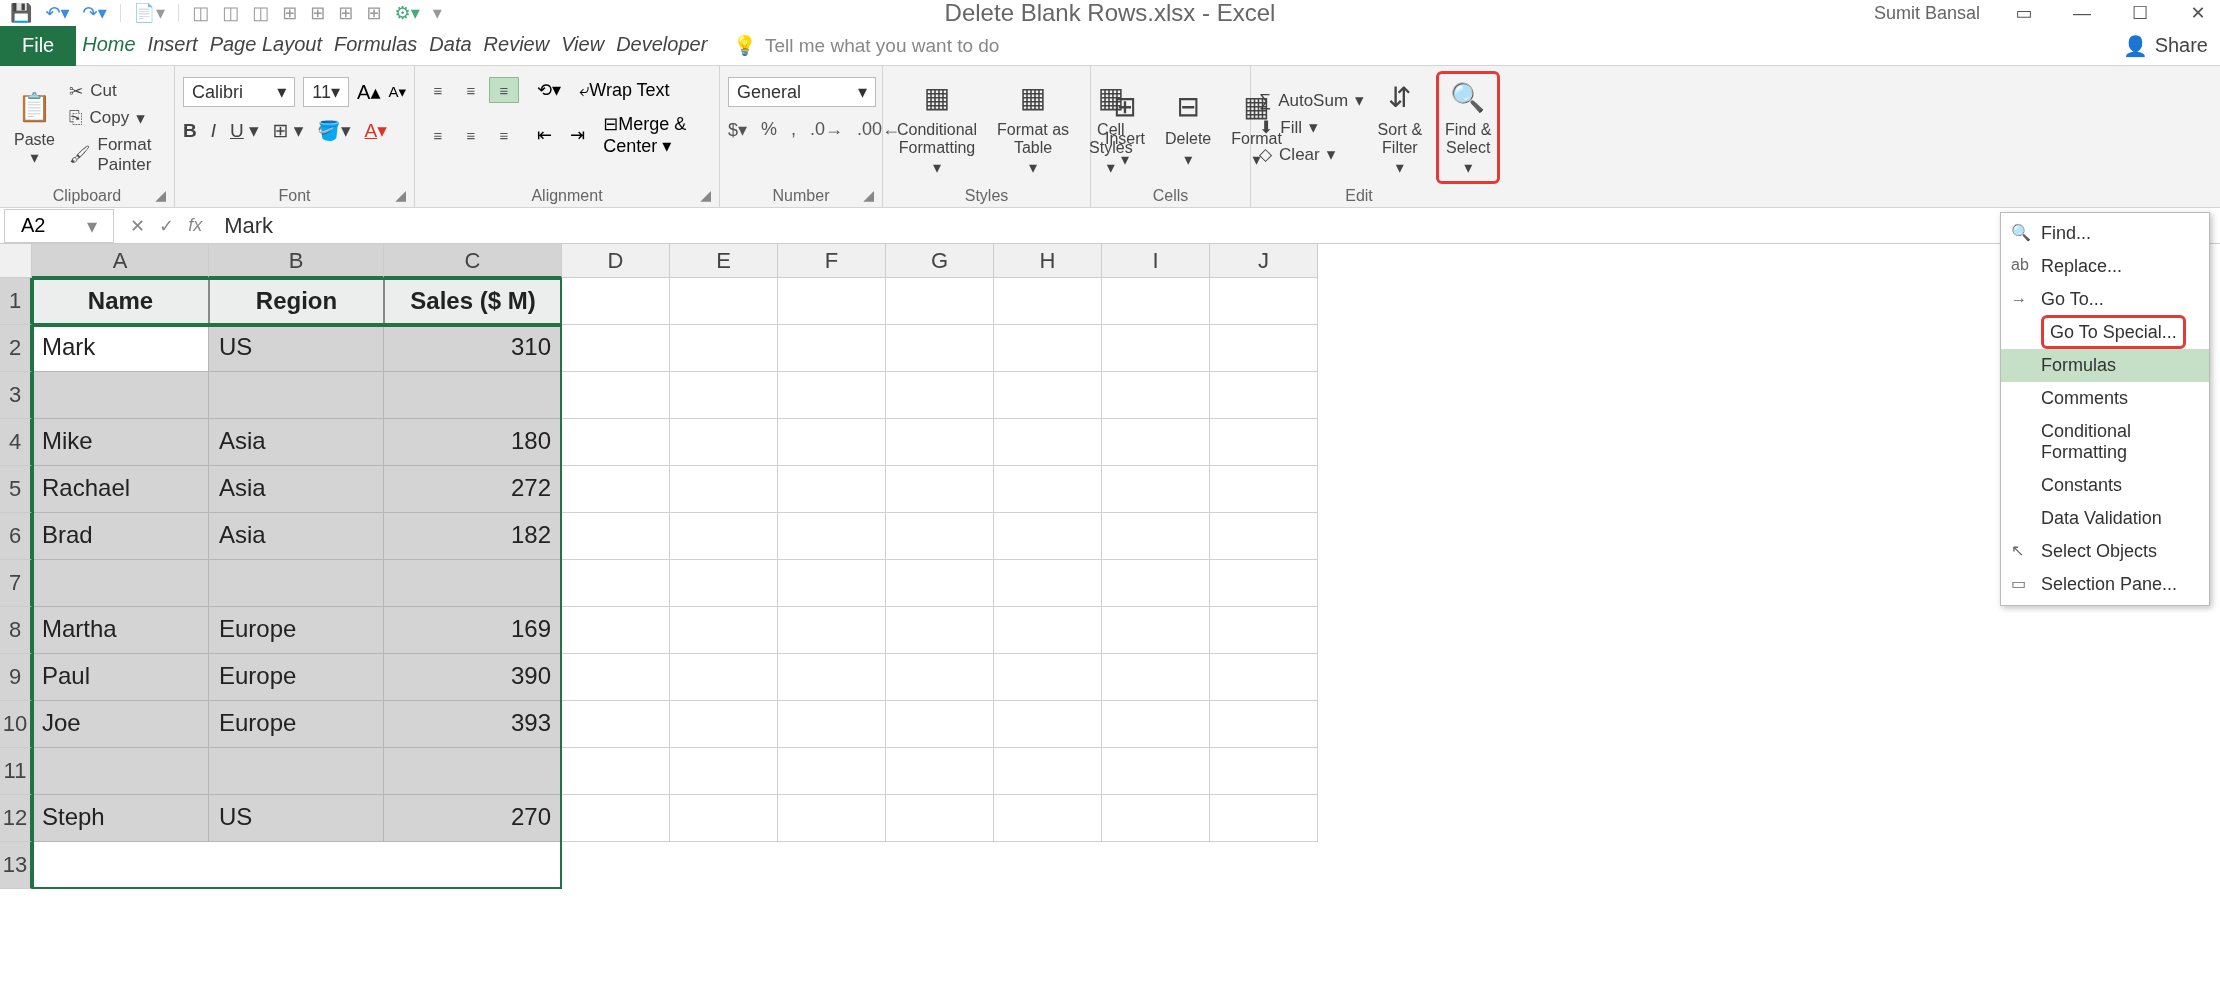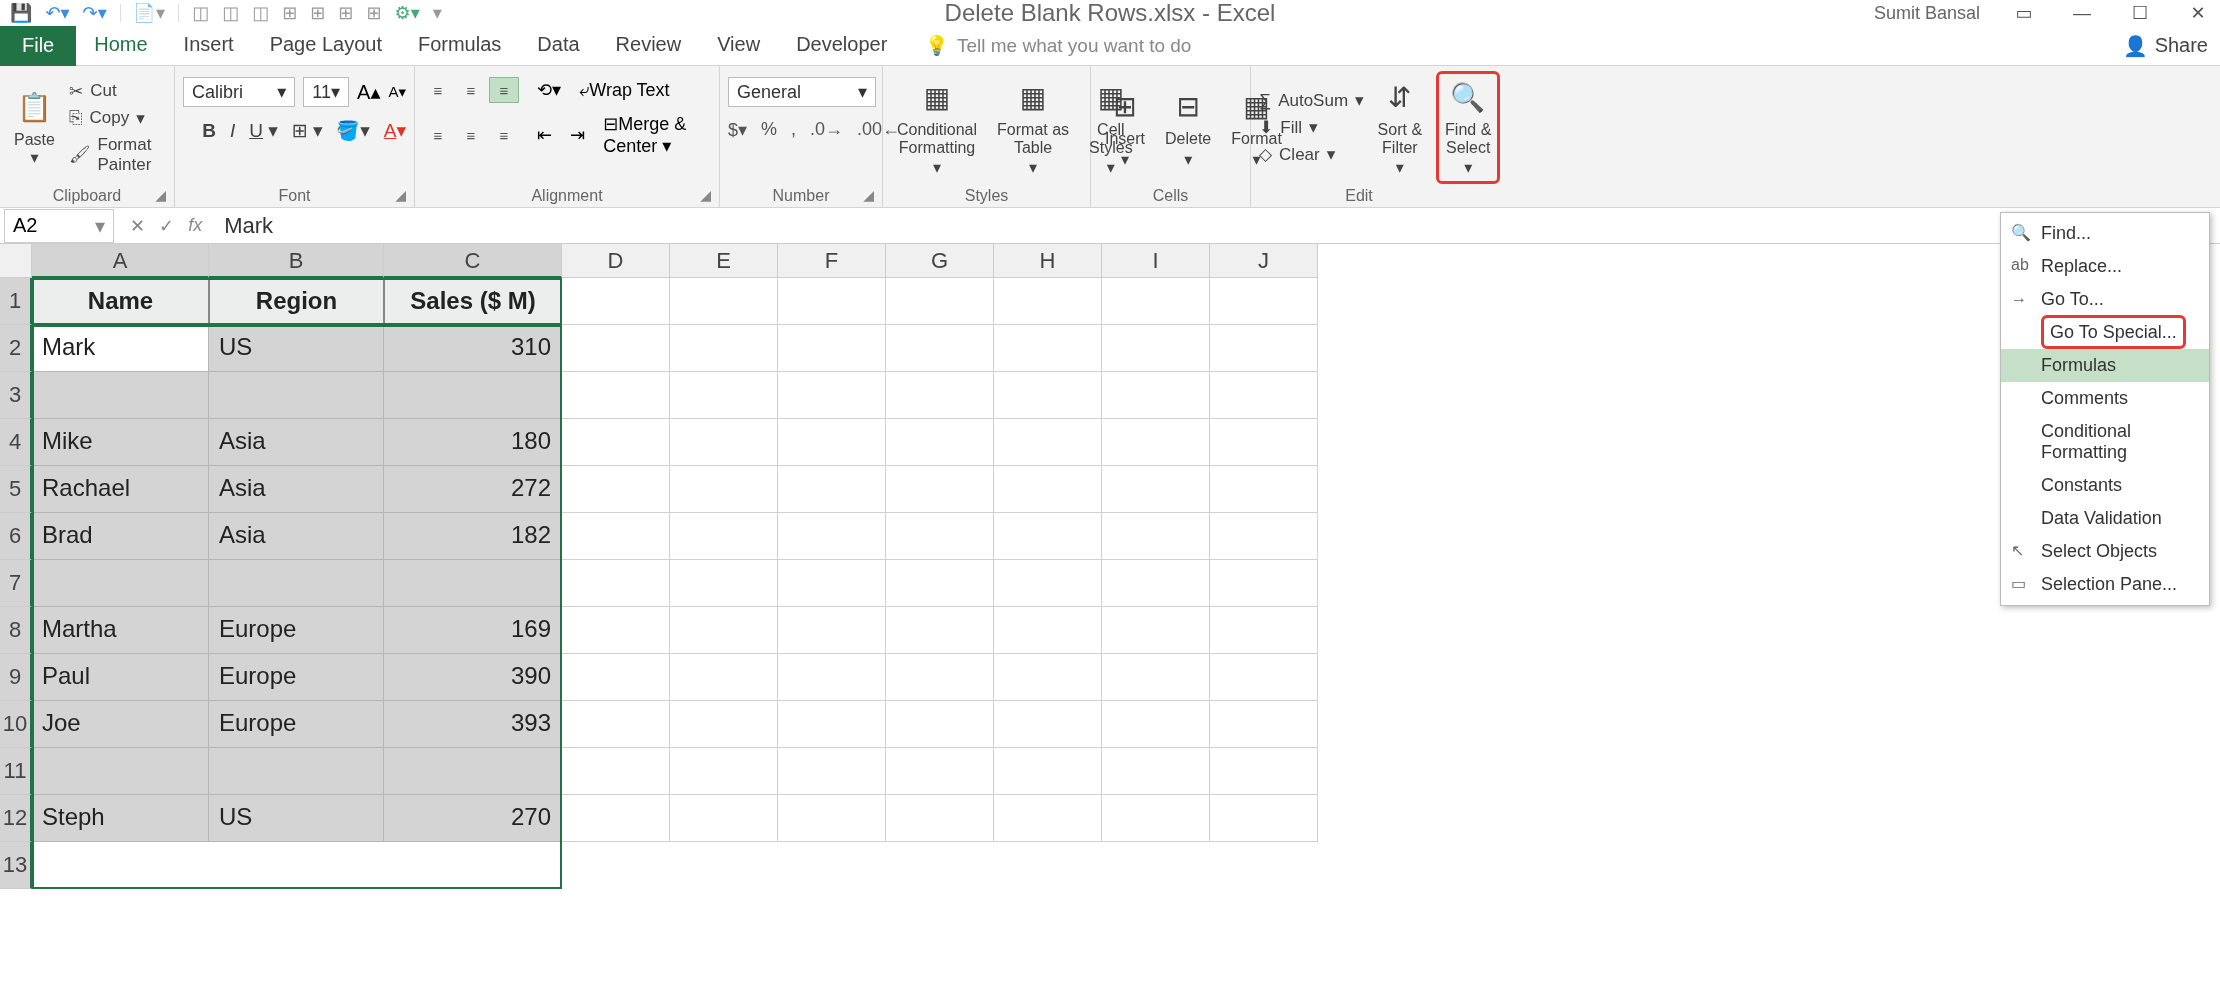--- a/index.html
+++ b/index.html
@@ -9,53 +9,53 @@
 .titlebar { height: 26px; background: #fff; display: flex; align-items: center; position: relative; }
 .qat { display: flex; align-items: center; gap: 13px; padding-left: 10px; color: #999; }
 .qat .sep { width: 1px; height: 18px; background: #ddd; }
 .doctitle { position: absolute; left: 50%; transform: translateX(-50%); color: #666; font-size: 24px; }
 .winright { position: absolute; right: 8px; display: flex; align-items: center; gap: 30px; color: #666; justify-content: center; }
 .winbtn { width: 28px; text-align: center; font-size: 18px; color: #555; }
 
 
 .ribbontabs { height: 40px; background: #fff; display: flex; align-items: center; border-bottom: 1px solid #d4d4d4; position: relative; }
 .ftab { background: #217346; color: #fff; padding: 10px 22px; font-size: 20px; height: 40px; display: flex; align-items: center; }
-.rtab { padding: 10px 18px; color: #444; font-size: 20px; }
+.rtab { padding: 10px 6px; color: #444; font-size: 20px; font-style: italic; }
 .rtab.active { border-bottom: 3px solid #217346; color: #217346; }
 .tellme { margin-left: 20px; color: #888; display: flex; align-items: center; gap: 8px; font-size: 19px; }
 .share { position: absolute; right: 12px; color: #444; display: flex; align-items: center; gap: 6px; font-size: 20px; }
 
 
 .ribbon { height: 142px; background: #f3f3f3; border-bottom: 1px solid #d4d4d4; display: flex; position: relative; }
 .group { border-right: 1px solid #d4d4d4; padding: 5px 8px 2px 8px; display: flex; flex-direction: column; justify-content: space-between; }
 .group .gbody { flex: 1; display: flex; align-items: center; gap: 8px; }
 .group .glabel { text-align: center; color: #666; font-size: 16px; padding-top: 3px; position: relative; }
 .glabel .dlaunch { position: absolute; right: 0; bottom: 2px; font-size: 14px; color: #888; }
 
 .bigbtn { display: flex; flex-direction: column; align-items: center; gap: 3px; padding: 2px 6px; color: #444; font-size: 16px; text-align: center; line-height: 1.1; }
 .bigbtn .bicon { width: 40px; height: 40px; display: flex; align-items: center; justify-content: center; font-size: 28px; }
 
 .stack3 { display: flex; flex-direction: column; gap: 6px; font-size: 17px; color: #444; }
 .stack3 .srow { display: flex; align-items: center; gap: 7px; }
-.fontrow { display: flex; align-items: center; gap: 8px; justify-content: flex-end; }
+.fontrow { display: flex; align-items: center; gap: 8px; }
 .combo { background: #fff; border: 1px solid #bbb; padding: 3px 8px; font-size: 18px; color: #333; display: flex; align-items: center; justify-content: space-between; }
 
 .alignbtns { display: flex; gap: 3px; }
 .abtn { width: 30px; height: 26px; border: 1px solid transparent; display: flex; align-items: center; justify-content: center; color: #555; font-size: 15px; }
 .abtn.sel { background: #c2e0c6; border-color: #8fb992; }
 
 .dropdown { position: absolute; top: 146px; right: 10px; width: 210px; background: #fff; border: 1px solid #bbb; box-shadow: 2px 2px 6px rgba(0,0,0,0.25); z-index: 100; padding: 4px 0; }
 .dditem { padding: 6px 10px 6px 40px; position: relative; font-size: 18px; color: #333; }
 .dditem.hover { background: #c5e0c6; }
 .dditem .ddicon { position: absolute; left: 10px; top: 6px; width: 22px; color: #666; font-size: 16px; }
 .redbox { border: 3px solid #e53935; border-radius: 6px; }
 
 
 .fbar { height: 36px; border-bottom: 1px solid #ccc; display: flex; align-items: center; background: #fff; }
-.namebox { width: 110px; border: 1px solid #ccc; margin: 2px 4px; padding: 4px 8px; font-size: 20px; display: flex; justify-content: space-between; align-items: center; }
+.namebox { width: 110px; border: 1px solid #ccc; margin: 2px 4px; padding: 4px 16px; font-size: 20px; display: flex; justify-content: space-between; align-items: center; }
 .fxbtns { display: flex; align-items: center; gap: 14px; padding: 0 12px; color: #888; }
 .fxinput { flex: 1; padding: 4px 10px; font-size: 22px; color: #333; }
 
 
 .gridwrap { display: flex; height: calc(100% - 244px); position: relative; }
 .selectall { width: 32px; height: 34px; border-right: 1px solid #ccc; border-bottom: 1px solid #ccc; background: #f0f0f0; }
 .colheads { display: flex; }
 .ch { height: 34px; border-right: 1px solid #ccc; border-bottom: 1px solid #ccc; background: #f0f0f0; text-align: center; padding-top: 4px; font-size: 22px; color: #444; }
 .ch.sel { background: #d4d4d4; border-bottom: 2px solid #217346; }
 .rowheads { display: flex; flex-direction: column; }

